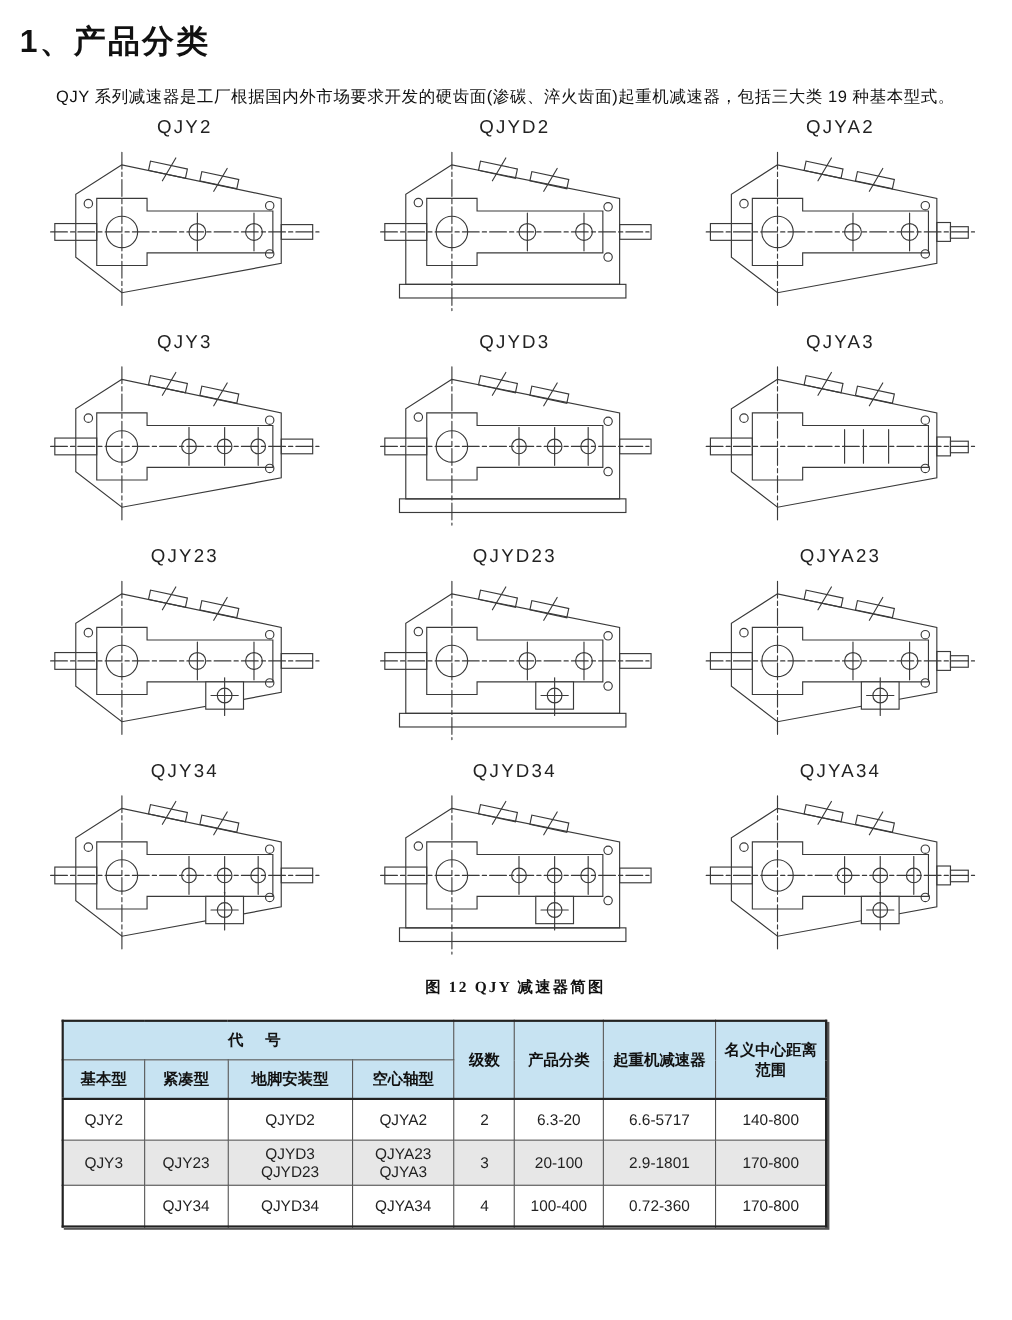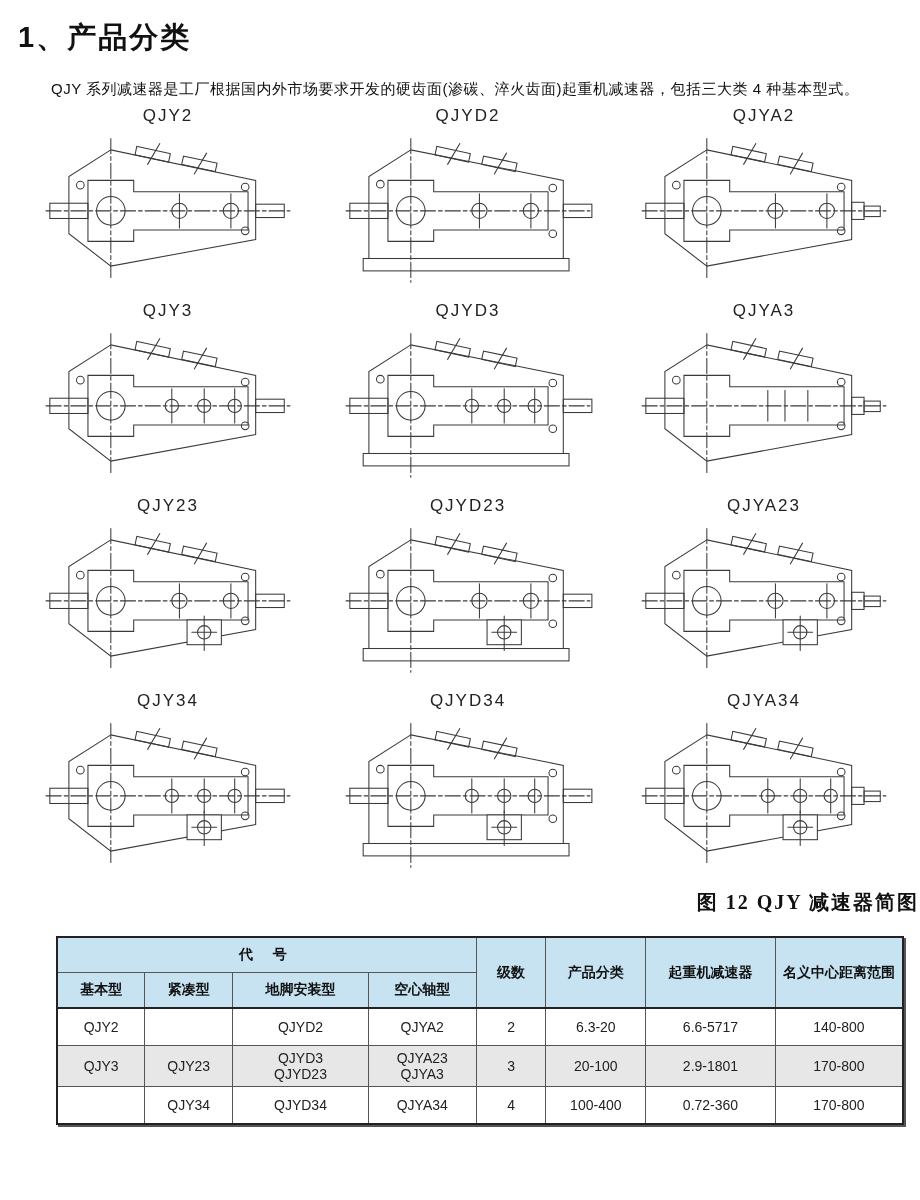--- a/index.html
+++ b/index.html
@@ -6,42 +6,42 @@
     font-family:"Liberation Sans","DejaVu Sans",sans-serif;}
   body{width:920px;height:1200px;overflow:hidden;position:relative;}
   .page{padding:10px 1px 0 18px;}
   .title{font-size:29px;font-weight:bold;letter-spacing:2px;margin:8px 0 16px 0;}
   .intro{font-size:15px;line-height:1.95;letter-spacing:0.5px;}
   .intro .l1{text-indent:2.2em;}
   .fig-grid{display:grid;grid-template-columns:300px 300px 292px;margin-top:2px;}
   .fig-cell{height:195px;display:flex;flex-direction:column;align-items:center;}
   .fig-label{font-size:17px;letter-spacing:2px;color:#222;height:22px;line-height:22px;}
   .fig-cell svg{display:block;}
-  .fig-caption{text-align:right;font-weight:bold;font-size:20px;letter-spacing:2px;
+  .fig-caption{text-align:center;font-weight:bold;font-size:14px;letter-spacing:2px;
     margin:4px 0 20px 0;font-family:"Liberation Serif","DejaVu Serif",serif;}
   .tbl-caption{font-weight:bold;font-size:15px;margin:0 0 6px 38px;letter-spacing:1px;}
-  table.params{border-collapse:collapse;margin-left:38px;width:848px;
+  table.params{border-collapse:collapse;margin-left:38px;width:696px;
     border:2px solid #222;box-shadow:2px 2px 0 #555;}
   table.params th,table.params td{border:1px solid #555;text-align:center;
     font-size:14px;padding:4px 2px;}
   table.params th{background:var(--header_bg,#c7e3f2);font-weight:bold;height:26px;}
   table.params thead{border-bottom:2px solid #222;}
   table.params td{height:28px;color:#222;}
   table.params tr.alt td{background:var(--alt_row_bg,#e7e7e7);}
   th.codes{letter-spacing:8px;}
 </style>
 </head>
 <body>
 
 <div class="page">
 
   <div class="title">1、产品分类</div>
 
   <div class="intro">
-    <div class="l1">QJY 系列减速器是工厂根据国内外市场要求开发的硬齿面(渗碳、淬火齿面)起重机减速器，包括三大类 4 种基本型式。</div>
+    <div class="l1">QJY 系列减速器是工厂根据国内外市场要求开发的硬齿面(渗碳、淬火齿面)起重机减速器，包括三大类 19 种基本型式。</div>
   </div>
 
   <div class="fig-grid">
       <div class="fig-cell">
         <div class="fig-label">QJY2</div>
         <svg width="252" height="162" viewBox="0 0 260 170" fill="none" stroke="#3a3a3a" stroke-width="1.1" stroke-linecap="round">
           <polygon points="70,24 26,52 26,112 70,146 222,118 222,56"></polygon>
           <circle cx="38" cy="61" r="4"></circle>
           <circle cx="211" cy="63" r="4"></circle>
           <circle cx="211" cy="109" r="4"></circle>

